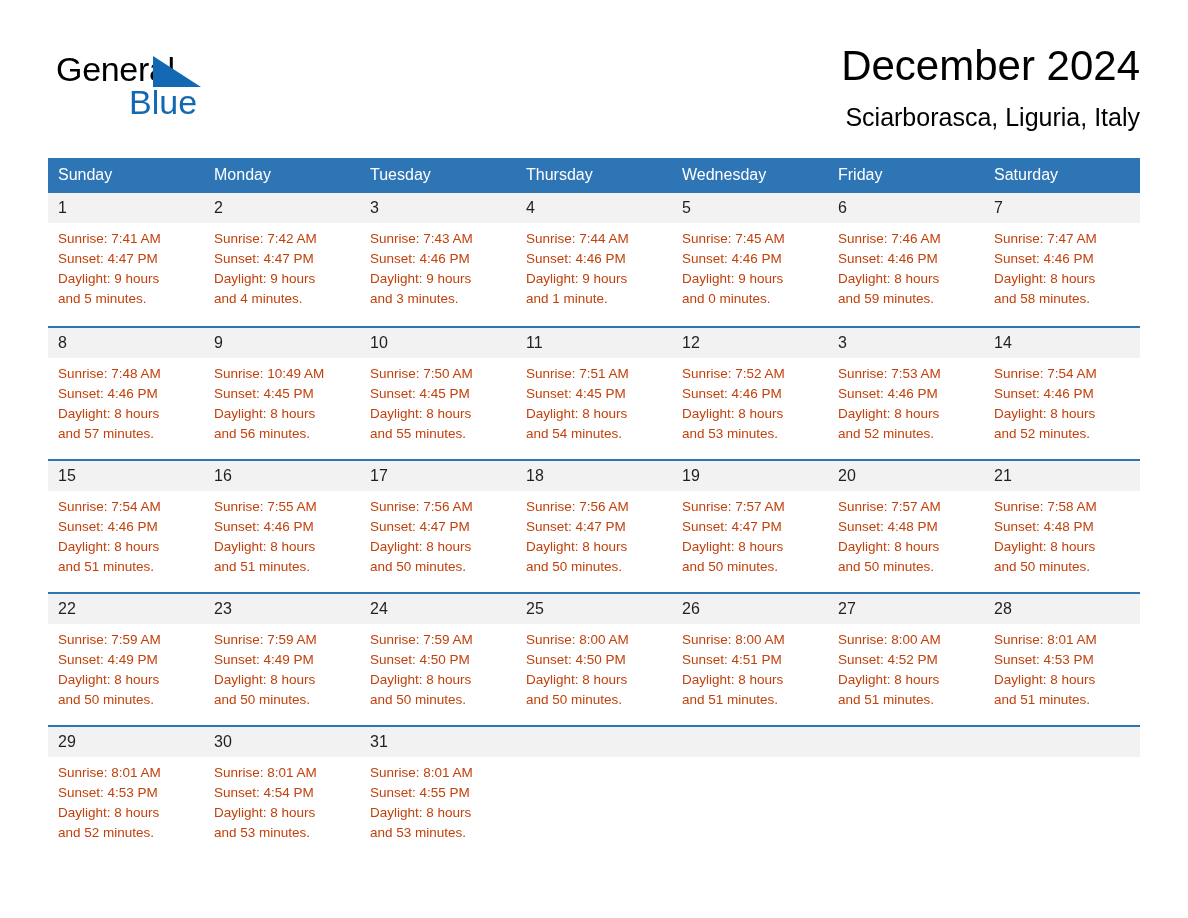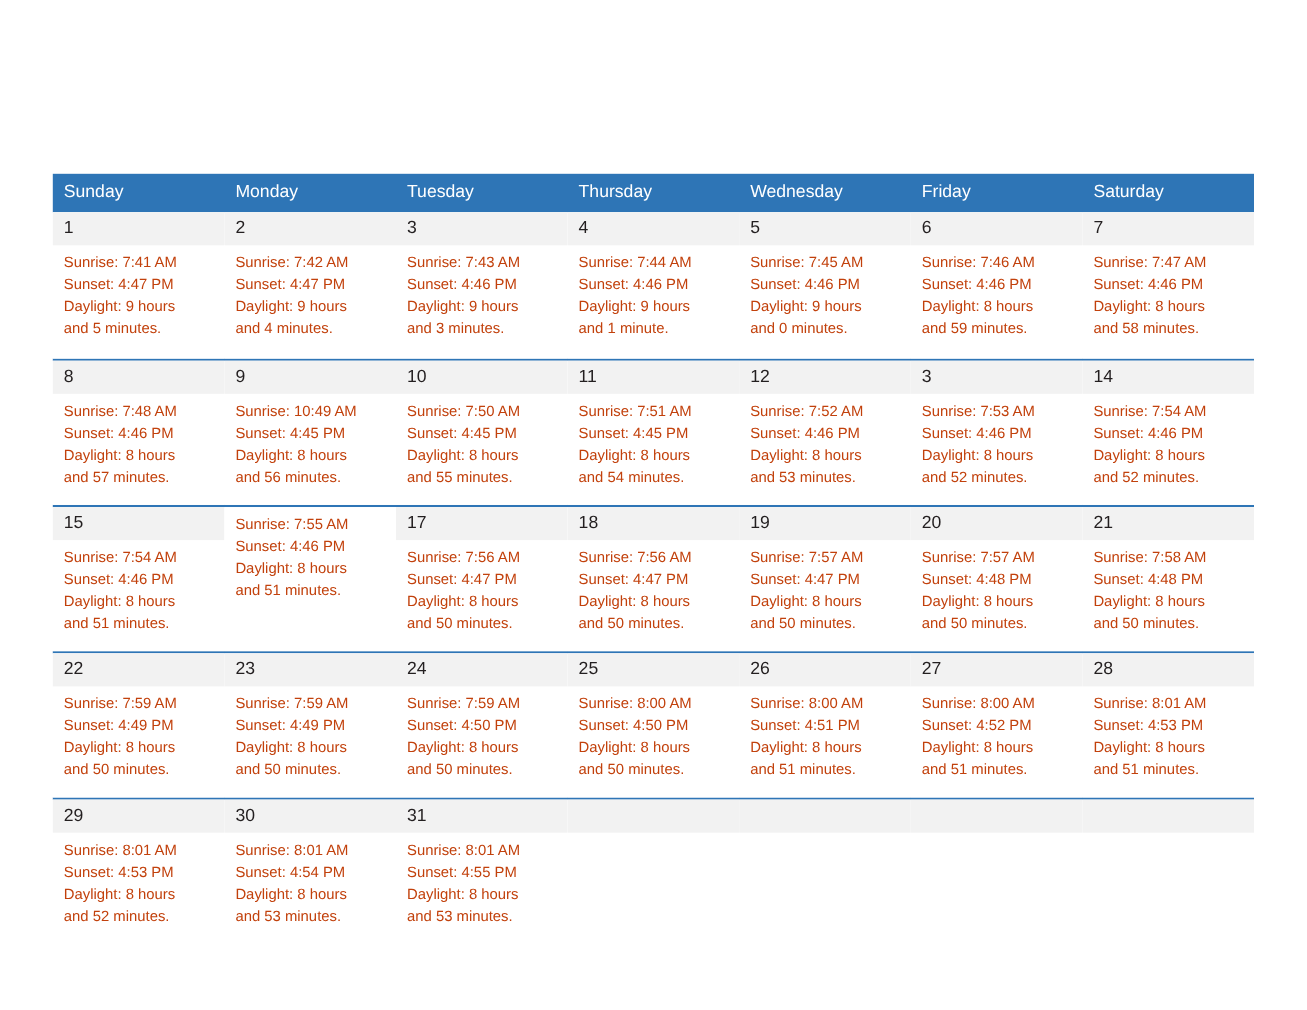--- a/index.html
+++ b/index.html
@@ -144,20 +144,34 @@
   }
   .day-cell.empty .day-number {
     background: #f2f2f2;
   }
 </style>
 </head>
 <body>
 
 <div class="page">
 
+  <div class="header">
+
+    <div class="logo">
+      <span class="logo-general">General</span>
+      <span class="logo-tri"></span>
+      <span class="logo-blue">Blue</span>
+    </div>
+
+    <div class="title-block">
+      <div class="month-title">December 2024</div>
+      <div class="location-title">Sciarborasca, Liguria, Italy</div>
+    </div>
+
+  </div>
 
   <div class="calendar">
 
     <div class="weekday-row">
       <div class="weekday-cell">Sunday</div>
       <div class="weekday-cell">Monday</div>
       <div class="weekday-cell">Tuesday</div>
       <div class="weekday-cell">Thursday</div>
       <div class="weekday-cell">Wednesday</div>
       <div class="weekday-cell">Friday</div>
@@ -300,20 +314,21 @@
       <div class="day-cell">
         <div class="day-number">15</div>
         <div class="day-info">
           <div>Sunrise: 7:54 AM</div>
           <div>Sunset: 4:46 PM</div>
           <div>Daylight: 8 hours</div>
           <div>and 51 minutes.</div>
         </div>
       </div>
       <div class="day-cell">
+        <div class="day-number">16</div>
         <div class="day-info">
           <div>Sunrise: 7:55 AM</div>
           <div>Sunset: 4:46 PM</div>
           <div>Daylight: 8 hours</div>
           <div>and 51 minutes.</div>
         </div>
       </div>
       <div class="day-cell">
         <div class="day-number">17</div>
         <div class="day-info">

